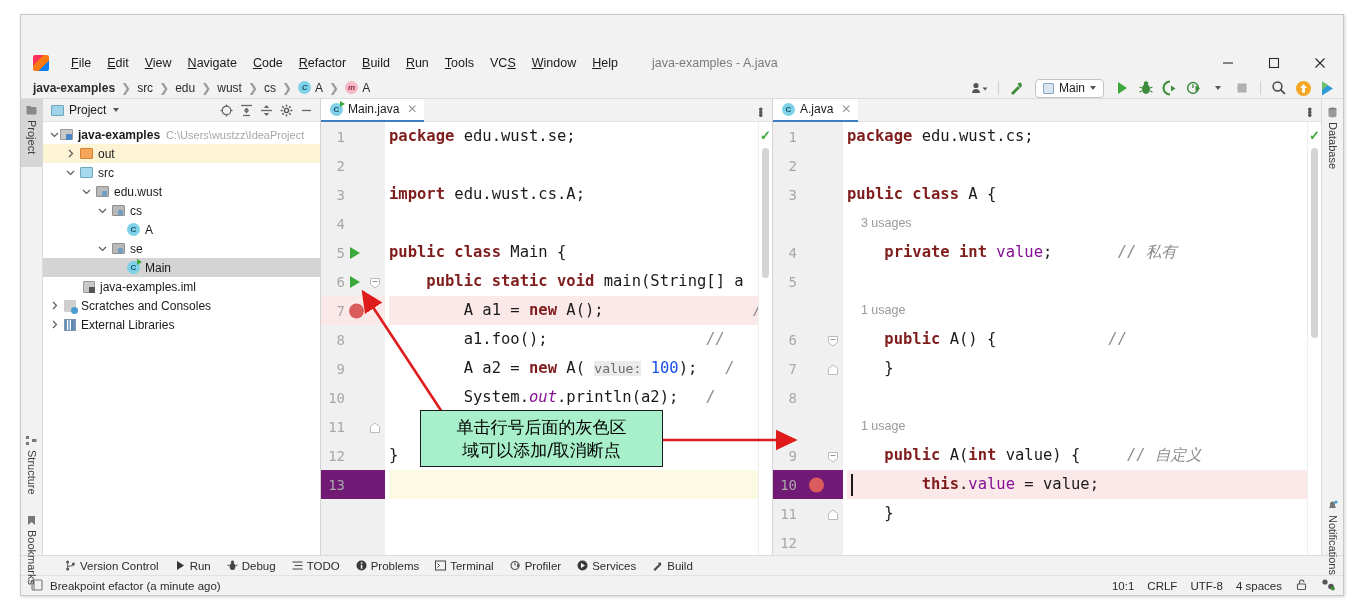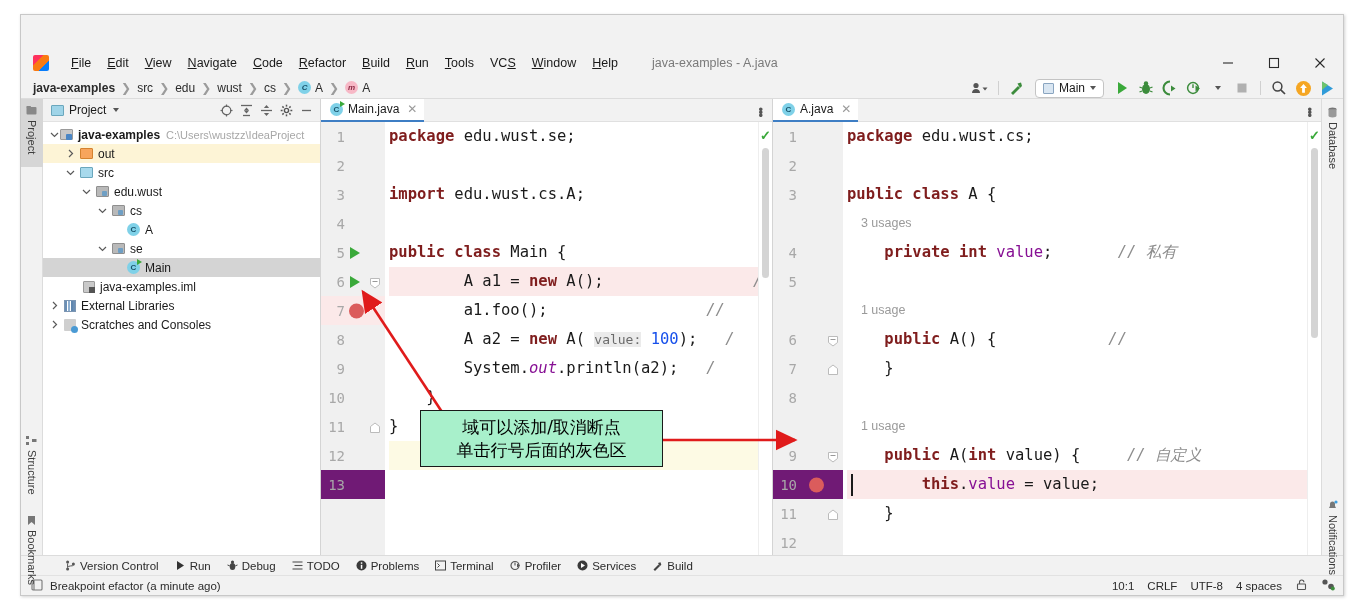--- a/index.html
+++ b/index.html
@@ -535,32 +535,32 @@
           <span class="iml-ico"></span>
           <span>java-examples.iml</span>
         </div>
 
         <div class="row" style="padding-left:6px;">
           <span class="arrow">
                 <svg width="9" height="9" viewBox="0 0 9 9">
                   <path d="M3 1l3.5 3.5L3 8" fill="none" stroke="#5a5a5a" stroke-width="1.2"></path>
                 </svg>
               </span>
-          <span class="lib-ico" style="margin-left:4px;"></span>
-          <span>External Libraries</span>
+          <span class="scr-ico" style="margin-left:4px;"></span>
+          <span>Scratches and Consoles</span>
         </div>
 
         <div class="row" style="padding-left:6px;">
           <span class="arrow">
                 <svg width="9" height="9" viewBox="0 0 9 9">
                   <path d="M3 1l3.5 3.5L3 8" fill="none" stroke="#5a5a5a" stroke-width="1.2"></path>
                 </svg>
               </span>
-          <span class="scr-ico" style="margin-left:4px;"></span>
-          <span>Scratches and Consoles</span>
+          <span class="lib-ico" style="margin-left:4px;"></span>
+          <span>External Libraries</span>
         </div>
       </div>
     </div>
 
     <div class="editors">
 
       <div class="editor ed-left">
         <div class="tabbar">
           <div class="tab">
             <span class="cls-ico runnable" style="margin-right:0;">C</span>
@@ -626,20 +626,21 @@
                   <span class="gnum">13</span>
                 </div>
           </div>
 
           <div class="codetext">
             <div class="cline"><span class="kw">package</span><span> edu.wust.se;</span></div>
             <div class="cline"></div>
             <div class="cline"><span class="kw">import</span><span> edu.wust.cs.A;</span></div>
             <div class="cline"></div>
             <div class="cline"><span class="kw">public class</span><span> Main {</span></div>
+            <div class="cline"><span>    </span><span class="kw">public static void</span><span> main(String[] a</span></div>
             <div class="cline hlrow"><span>        A a1 = </span><span class="kw">new</span><span> A();</span><span class="cmt">                //</span></div>
             <div class="cline"><span>        a1.foo();</span><span class="cmt">                 //</span></div>
             <div class="cline"><span>        A a2 = </span><span class="kw">new</span><span> A( </span><span class="param">value:</span><span> </span><span class="num">100</span><span>);</span><span class="cmt">   /</span></div>
             <div class="cline"><span>        System.</span><span class="stat">out</span><span>.println(a2);</span><span class="cmt">   /</span></div>
             <div class="cline"><span>    }</span></div>
             <div class="cline"><span>}</span></div>
             <div class="cline curline"></div>
           </div>
 
           <div class="markbar">
@@ -885,17 +886,17 @@
       <path d="M0,0.5 L8.5,4.5 L0,8.5 z" fill="#e01b1b"></path>
     </marker>
   </defs>
 
   <line x1="444" y1="415" x2="363" y2="292" stroke="#e01b1b" stroke-width="2.6" marker-end="url(#ah)"></line>
 
   <path d="M663 440 L795 440" stroke="#e01b1b" stroke-width="2.6" fill="none" marker-end="url(#ah)"></path>
 </svg>
 
 <div class="ann-box">
+  <div>单击行号后面的灰色区</div>
   <div>域可以添加/取消断点</div>
-  <div>单击行号后面的灰色区</div>
 </div>
 
 </div>
 
 </body></html>

